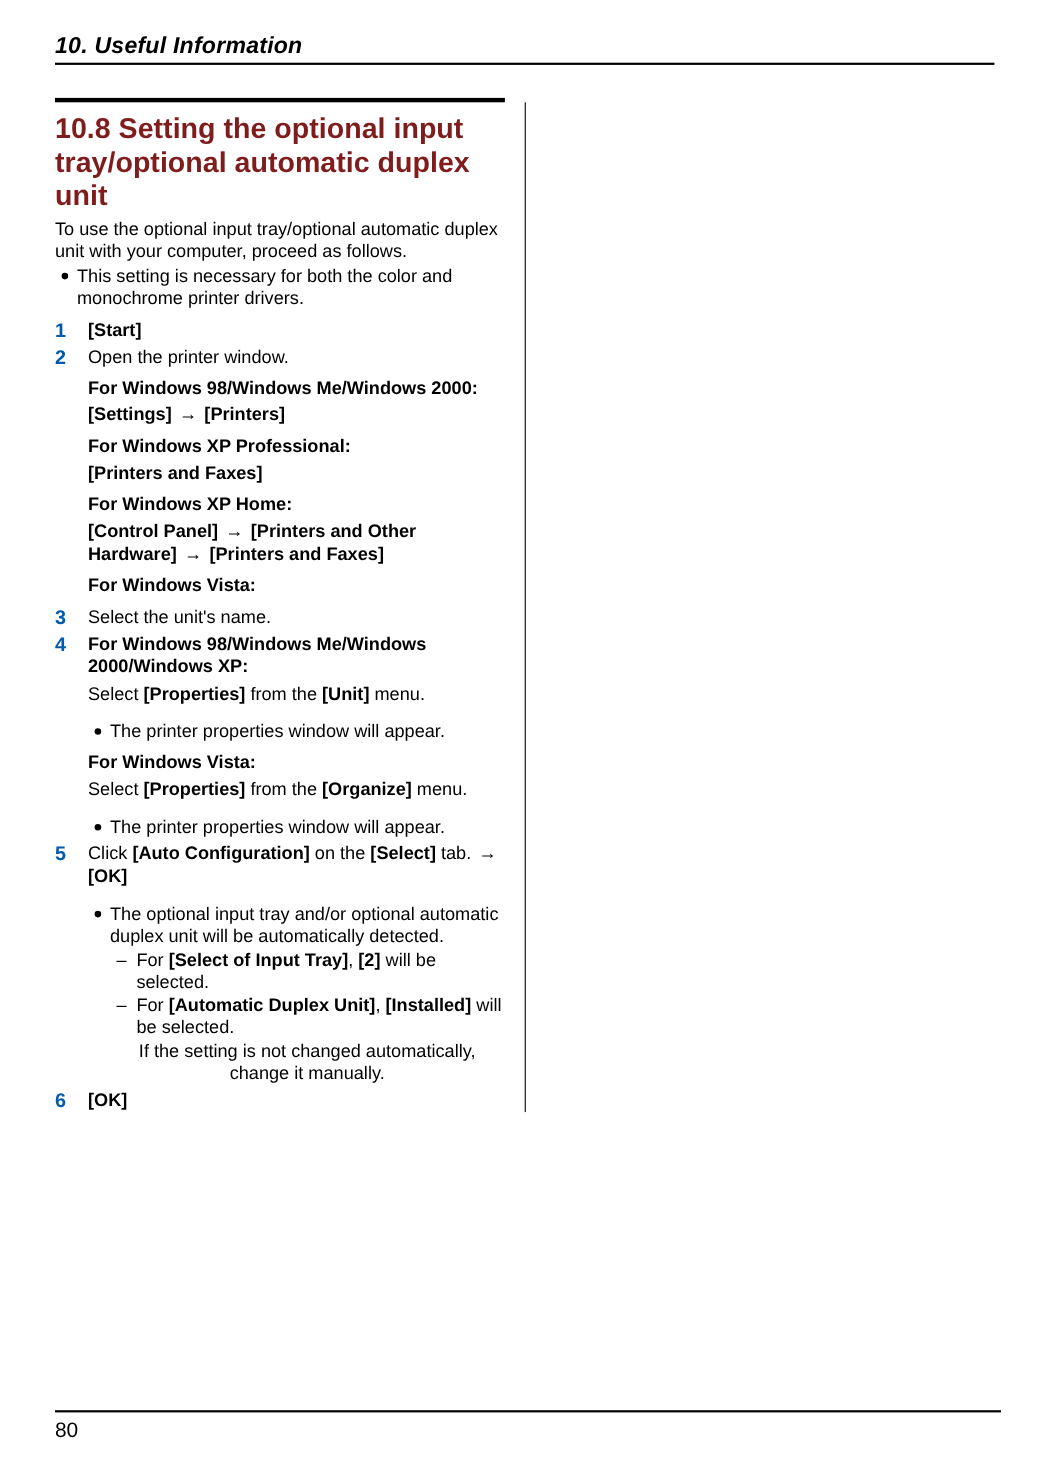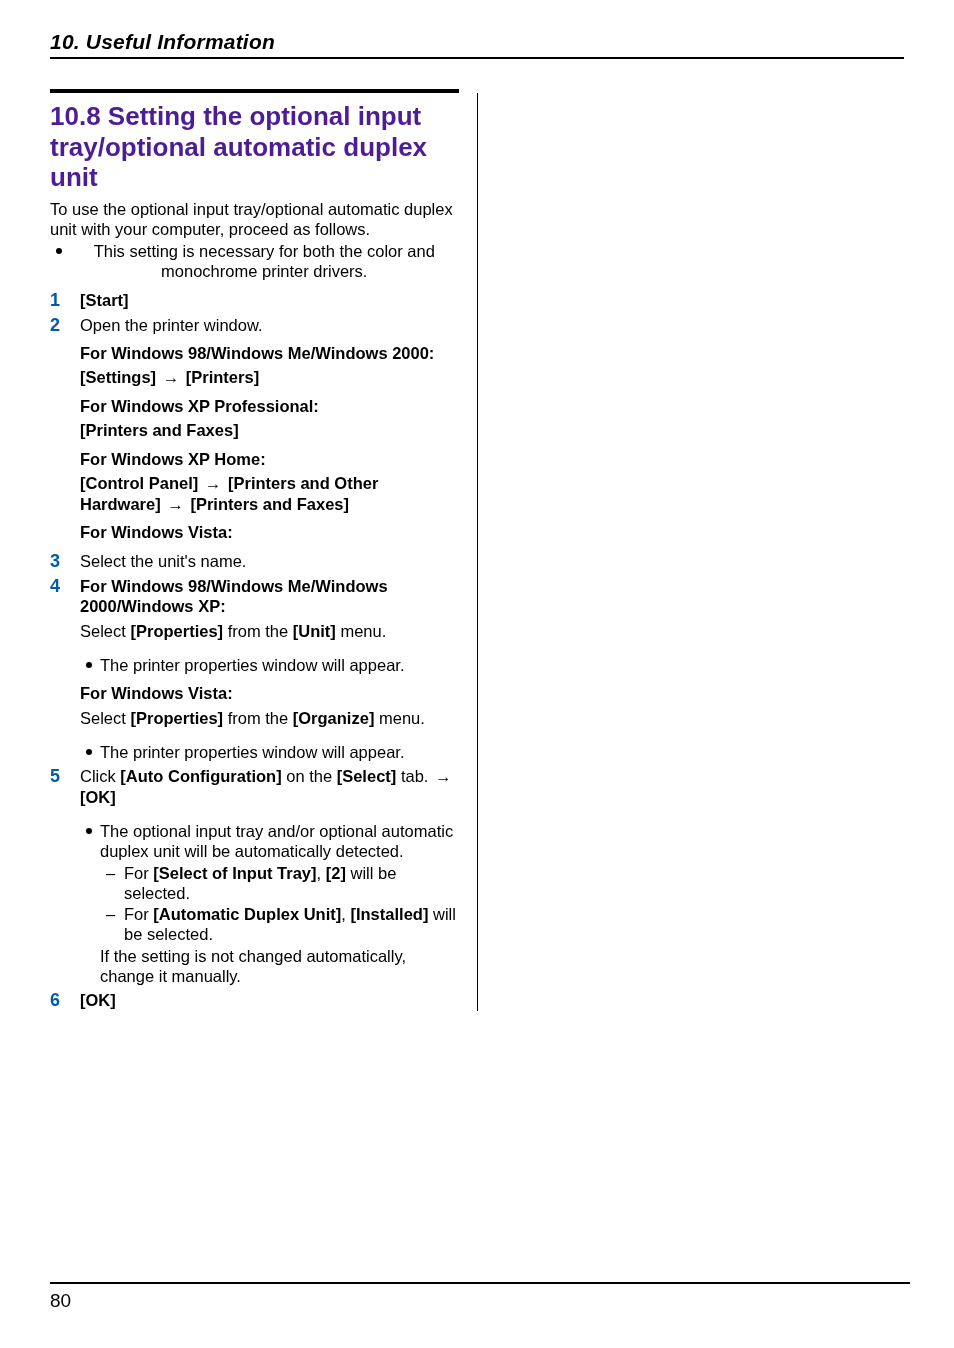--- a/index.html
+++ b/index.html
@@ -6,40 +6,40 @@
   html, body { width: 954px; height: 1348px; background: #fff; font-family: Arial, Helvetica, sans-serif; color: #000; }
   .page { position: relative; width: 954px; height: 1348px; padding: 18px 50px 0 50px; }
   .chapter-title { font-style: italic; font-weight: bold; font-size: 21px; letter-spacing: 0.2px; margin-top: 12px; }
   .hr-header { border: none; border-top: 2px solid #000; margin-top: 3px; }
   .columns { display: flex; gap: 0; margin-top: 30px; }
   .col { width: 50%; }
   .col-left { padding-right: 18px; }
   .col-right { padding-left: 18px; }
   .divider { width: 1px; background: #000; align-self: stretch; margin-top: 4px; }
   .thick-rule { height: 4px; background: #000; margin-bottom: 8px; }
-  h2.section-title { color: #4c1d95; font-weight: bold; font-size: 26px; line-height: 1.18; }
+  h2.section-title { color: #7f1d1d; font-weight: bold; font-size: 26px; line-height: 1.18; }
   p.intro { font-size: 16.5px; line-height: 1.22; margin-top: 6px; }
   ul.bullets { list-style: none; margin-top: 2px; }
-  ul.bullets > li { position: relative; padding-left: 20px; font-size: 16.5px; line-height: 1.22; text-align: center; }
+  ul.bullets > li { position: relative; padding-left: 20px; font-size: 16.5px; line-height: 1.22; }
   ul.bullets > li::before { content: ""; position: absolute; left: 6px; top: 7px; width: 6px; height: 6px; background: #000; border-radius: 50%; }
   ol.steps { list-style: none; margin-top: 8px; }
   ol.steps > li { display: flex; gap: 16px; margin-top: 4px; }
   .step-num { color: #005bac; font-weight: bold; font-size: 18px; min-width: 14px; }
   .step-body { flex: 1; font-size: 16.5px; line-height: 1.24; }
   .sub-block { margin-top: 8px; }
   .b { font-weight: bold; }
   .arrow { font-weight: bold; font-family: "Arial", sans-serif; padding: 0 2px; }
   .sq { font-weight: bold; }
   .dash-list { list-style: none; margin-top: 2px; }
   .dash-list > li { position: relative; padding-left: 24px; font-size: 16.5px; line-height: 1.22; }
   .dash-list > li::before { content: "–"; position: absolute; left: 6px; top: 0; }
   .small-bullets { list-style: none; margin-top: 14px; }
   .small-bullets > li { position: relative; padding-left: 20px; font-size: 16.5px; line-height: 1.22; }
   .small-bullets > li::before { content: ""; position: absolute; left: 6px; top: 7px; width: 6px; height: 6px; background: #000; border-radius: 50%; }
-  .note-after { margin-top: 2px; font-size: 16.5px; line-height: 1.22; }
+  .note-after { margin-top: 2px; font-size: 16.5px; line-height: 1.22; text-align: center; }
   .footer { position: absolute; left: 50px; right: 44px; bottom: 36px; }
   .hr-footer { border: none; border-top: 2px solid #000; margin-bottom: 6px; }
   .page-num { font-size: 19px; }
   .spacer4 { height: 4px; }
 </style>
 </head>
 <body>
 
 <div class="page">
 

